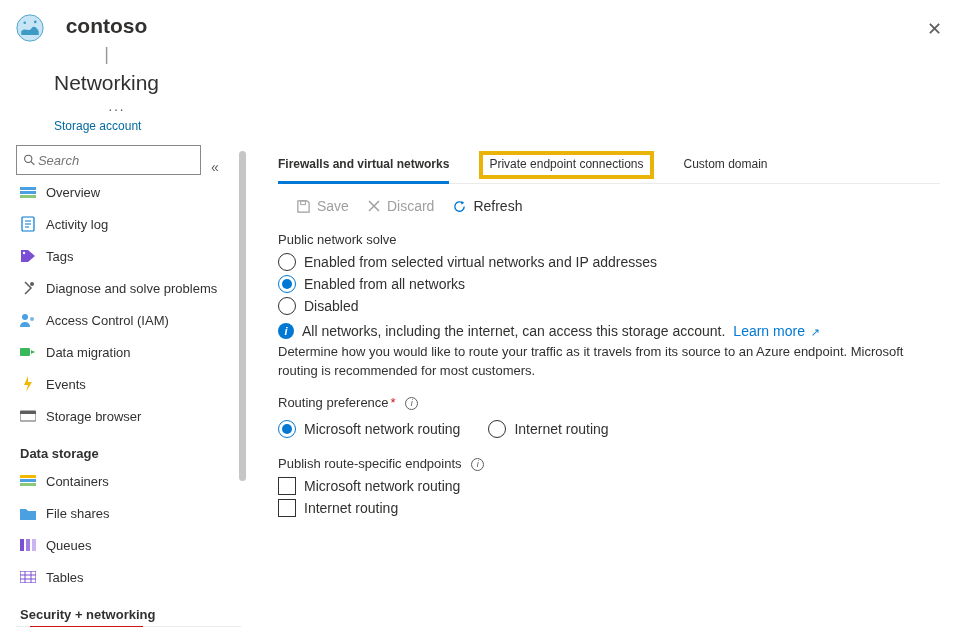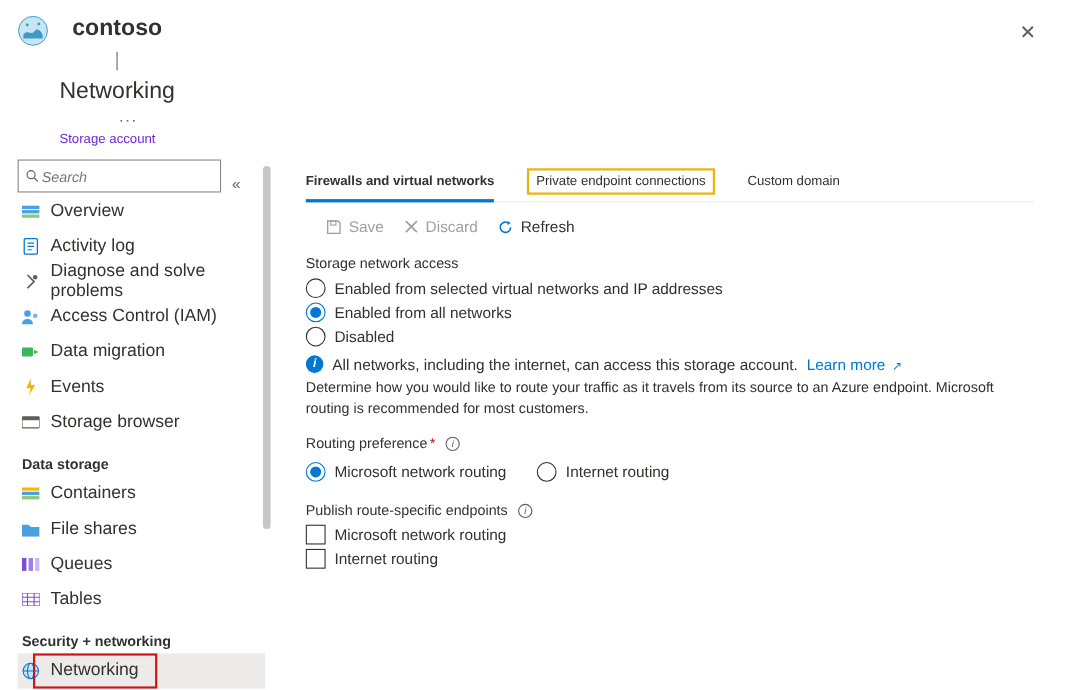--- a/index.html
+++ b/index.html
@@ -21,21 +21,21 @@
   .header-icon {
     width: 28px; height: 28px;
     margin-right: 10px;
     flex-shrink: 0;
   }
   .header-title-row { display:flex; align-items:center; gap:6px;flex-direction:column;}
   .header-title { font-size: 21px; font-weight: 600; }
   .header-divider { color:#999; font-size:18px; margin:0 2px;}
   .header-page  { font-size: 21px; font-weight: 400; }
   .header-dots { color:#605e5c; font-size:14px; margin-left:20px; letter-spacing:1px;}
-  .header-sub   { font-size: 12px; color: #6d28d9; margin-top:2px;}
+  .header-sub   { font-size: 12px; color: #0369a1; margin-top:2px;}
   .close-btn { margin-left:auto; font-size:18px; color:#605e5c; padding:4px 8px; cursor:pointer;}
   .layout { display:flex; height: calc(627px - 60px); }
   .sidebar {
     width: 248px;
     flex-shrink: 0;
     padding: 4px 0 0 16px;
     border-right: none;
     position: relative;
   }
   .search-row { display:flex; align-items:flex-end; gap:10px; margin-bottom:1px;}
@@ -56,21 +56,21 @@
   }
   .nav-item {
     display:flex; align-items:center;
     height:32px;
     padding-left:4px;
     cursor:pointer;
     width: 225px;
   }
   .nav-item.selected { background:#edebe9;}
   .nav-icon { width:16px; height:16px; margin-right:10px; flex-shrink:0; display:flex; align-items:center; justify-content:center;}
-  .nav-label { font-size:16px; }
+  .nav-label { font-size:13px; }
   .highlight-box {
     border:2px solid #d01414;
     position:absolute;
   }
   .sidebar-highlight { left:14px; width:113px; height:32px; }
   .scrollbar-track {
     position:absolute; right:0; top:0; width:10px; height:100%;
     background:transparent;
   }
   .scrollbar-thumb {
@@ -84,21 +84,21 @@
     overflow:auto;
     position:relative;
   }
   .tabs { display:flex; gap:30px; border-bottom:1px solid #edebe9; }
   .tab {
     font-size:12px; padding: 0 0 10px 0; cursor:pointer;
     color:#323130;
   }
   .tab.active { font-weight:600; border-bottom:3px solid #0078d4; margin-bottom:-1px;}
   .tab-highlight {
-    border:2px solid #eab308;
+    border:4px solid #eab308;
     padding: 2px 6px 4px 6px;
     margin-bottom:4px;
   }
   .toolbar { display:flex; align-items:center; gap:18px; padding:14px 0 4px 18px;}
   .tool { display:flex; align-items:center; gap:6px; font-size:14px; cursor:pointer;}
   .tool.disabled { color:#a19f9d; cursor:default;}
   .tool.refresh { color:#0078d4; }
   .tool.refresh .lbl { color:#323130;}
   .section-label { font-size:13px; margin:14px 0 6px 0;}
   .radio-row { display:flex; align-items:center; gap:8px; margin:4px 0; font-size:14px;}
@@ -183,20 +183,29 @@
             <rect x="1" y="1" width="12" height="14" rx="1" fill="#fff" stroke="#0078d4" stroke-width="1.2"></rect>
             <line x1="4" y1="5" x2="10" y2="5" stroke="#0078d4"></line>
             <line x1="4" y1="8" x2="10" y2="8" stroke="#0078d4"></line>
             <line x1="4" y1="11" x2="8" y2="11" stroke="#0078d4"></line>
           </svg>
       </span>
       <span class="nav-label">Activity log</span>
     </div>
     <div class="nav-item">
       <span class="nav-icon">
+        <svg width="16" height="14" viewBox="0 0 16 14">
+            <path d="M1 1 L8 1 L15 7 L8 13 L1 13 Z" fill="#7b4fd4"></path>
+            <circle cx="4" cy="4" r="1.2" fill="#fff"></circle>
+          </svg>
+      </span>
+      <span class="nav-label">Tags</span>
+    </div>
+    <div class="nav-item">
+      <span class="nav-icon">
         <svg width="16" height="16" viewBox="0 0 16 16">
             <path d="M5 2 L11 8 L5 14" stroke="#605e5c" stroke-width="1.5" fill="none"></path>
             <circle cx="12" cy="4" r="2" fill="#605e5c"></circle>
           </svg>
       </span>
       <span class="nav-label">Diagnose and solve problems</span>
     </div>
     <div class="nav-item">
       <span class="nav-icon">
         <svg width="16" height="14" viewBox="0 0 16 14">
@@ -334,21 +343,21 @@
       </div>
       <div class="tool refresh">
         <svg width="15" height="15" viewBox="0 0 16 16">
             <path d="M13 8 A5 5 0 1 1 11.5 4.5" fill="none" stroke="#0078d4" stroke-width="1.5"></path>
             <path d="M10 2 L13 4 L10 6 Z" fill="#0078d4"></path>
           </svg>
         <span class="lbl">Refresh</span>
       </div>
     </div>
 
-    <div class="section-label">Storage network access</div>
+    <div class="section-label">Public network solve</div>
     <div class="radio-row">
       <span class="radio-outer"></span>
       <span>Enabled from selected virtual networks and IP addresses</span>
     </div>
     <div class="radio-row">
       <span class="radio-outer checked">
           <span class="radio-inner"></span>
         </span>
       <span>Enabled from all networks</span>
     </div>

